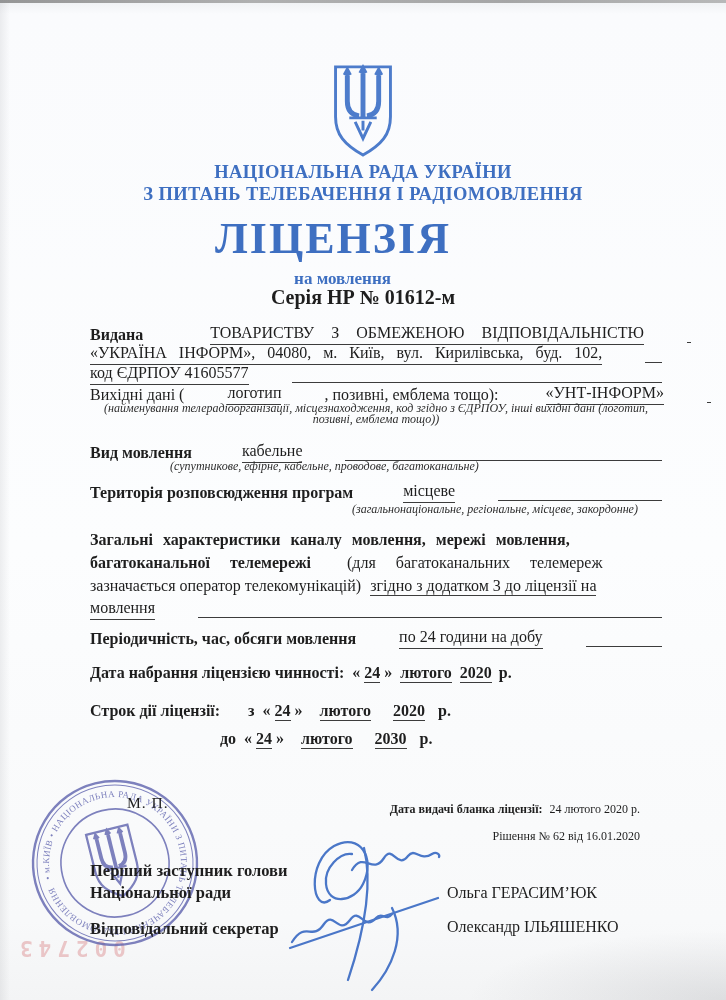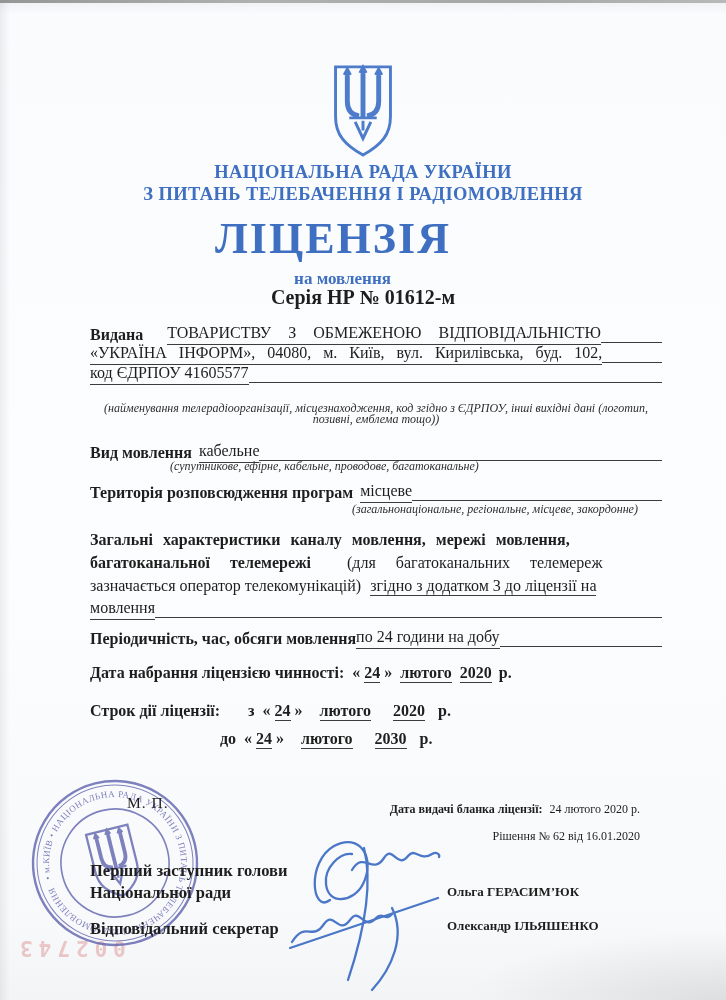--- a/index.html
+++ b/index.html
@@ -20,21 +20,21 @@
 
   .authority{position:absolute;top:162px;left:0;width:726px;text-align:center;
     color:#3e6fc1;font-weight:bold;font-size:18.5px;line-height:21.5px;letter-spacing:.4px;}
   .title{position:absolute;top:213px;left:0;width:666px;text-align:center;
     color:#3e6fc1;font-weight:bold;font-size:44px;letter-spacing:2px;}
   .subtitle{position:absolute;top:269px;left:0;width:685px;text-align:center;
     color:#3e6fc1;font-weight:bold;font-size:17px;}
   .series{position:absolute;top:286px;left:0;width:726px;text-align:center;
     color:#1e1e1e;font-weight:bold;font-size:20px;}
 
-  .line{position:absolute;left:90px;right:64px;font-size:16px;line-height:20px;white-space:nowrap;}
+  .line{position:absolute;left:90px;right:64px;font-size:16px;line-height:20px;white-space:nowrap;gap:43px;}
   .b{font-weight:bold;}
   .u{border-bottom:1.5px solid #3c3c3c;padding-bottom:1px;}
   .fillrow{display:flex;align-items:flex-end;}
   .fillrow>span{flex-shrink:0;}
   .fill{flex:1 1 auto;border-bottom:1.5px solid #3c3c3c;margin-bottom:2px;min-width:4px;}
   .note{position:absolute;font-style:italic;font-size:12px;line-height:11px;color:#2d2d2d;}
 
   .ws13{word-spacing:13px;}
   .ws8{word-spacing:8px;}
   .ws6{word-spacing:6px;}
@@ -42,21 +42,21 @@
   .gap-l{margin-left:24px;}
 
   .tok{margin:0 4px;}
   .tok-wide{margin:0 9px;}
 
   .mp{position:absolute;left:127px;top:794px;font-size:15.5px;letter-spacing:1px;z-index:4;}
   .issue-block{position:absolute;left:338px;top:799px;width:302px;text-align:right;font-size:12px;line-height:20px;}
   .issue-block .row2{margin-top:7px;}
 
   .official{position:absolute;left:90px;font-weight:bold;font-size:16.5px;line-height:22px;z-index:4;}
-  .name{position:absolute;left:447px;font-weight:bold;font-size:13px;z-index:4;}
+  .name{position:absolute;left:447px;font-weight:normal;font-size:16px;z-index:4;}
 
   .stamp{position:absolute;left:30px;top:778px;width:170px;height:170px;
     transform:rotate(-14deg);opacity:.8;color:#5f63ae;z-index:2;}
   .sigs{position:absolute;left:260px;top:810px;width:220px;height:190px;z-index:3;}
 
   .serial{position:absolute;left:14px;top:936px;transform:rotate(180deg);
     font-family:"DejaVu Sans Mono","Liberation Mono",monospace;
     font-size:21px;font-weight:bold;letter-spacing:6px;color:rgba(222,148,150,.5);z-index:1;}
 </style>
 </head>
@@ -110,20 +110,27 @@
   </div>
   <div class="line fillrow" style="top:343px">
     <span class="u ws8">«УКРАЇНА ІНФОРМ», 04080, м. Київ, вул. Кирилівська, буд. 102,</span>
     <span class="fill"></span>
   </div>
   <div class="line fillrow" style="top:363px">
     <span class="u">код ЄДРПОУ 41605577</span>
     <span class="fill"></span>
   </div>
 
+  <div class="line fillrow" style="top:383px">
+    <span>Вихідні дані (</span>
+    <span class="u">логотип</span>
+    <span style="white-space:pre">, позивні, емблема тощо): </span>
+    <span class="u">«УНТ-ІНФОРМ»</span>
+    <span class="fill"></span>
+  </div>
   <div class="note" style="top:403px;left:90px;right:64px;text-align:center">(найменування телерадіоорганізації, місцезнаходження, код згідно з ЄДРПОУ, інші вихідні дані (логотип, позивні, емблема тощо))</div>
 
   <div class="line fillrow" style="top:441px">
     <span class="b">Вид мовлення</span>
     <span class="u" style="margin-left:7px">кабельне</span>
     <span class="fill"></span>
   </div>
   <div class="note" style="top:461px;left:170px">(супутникове, ефірне, кабельне, проводове, багатоканальне)</div>
 
   <div class="line fillrow" style="top:481px">

